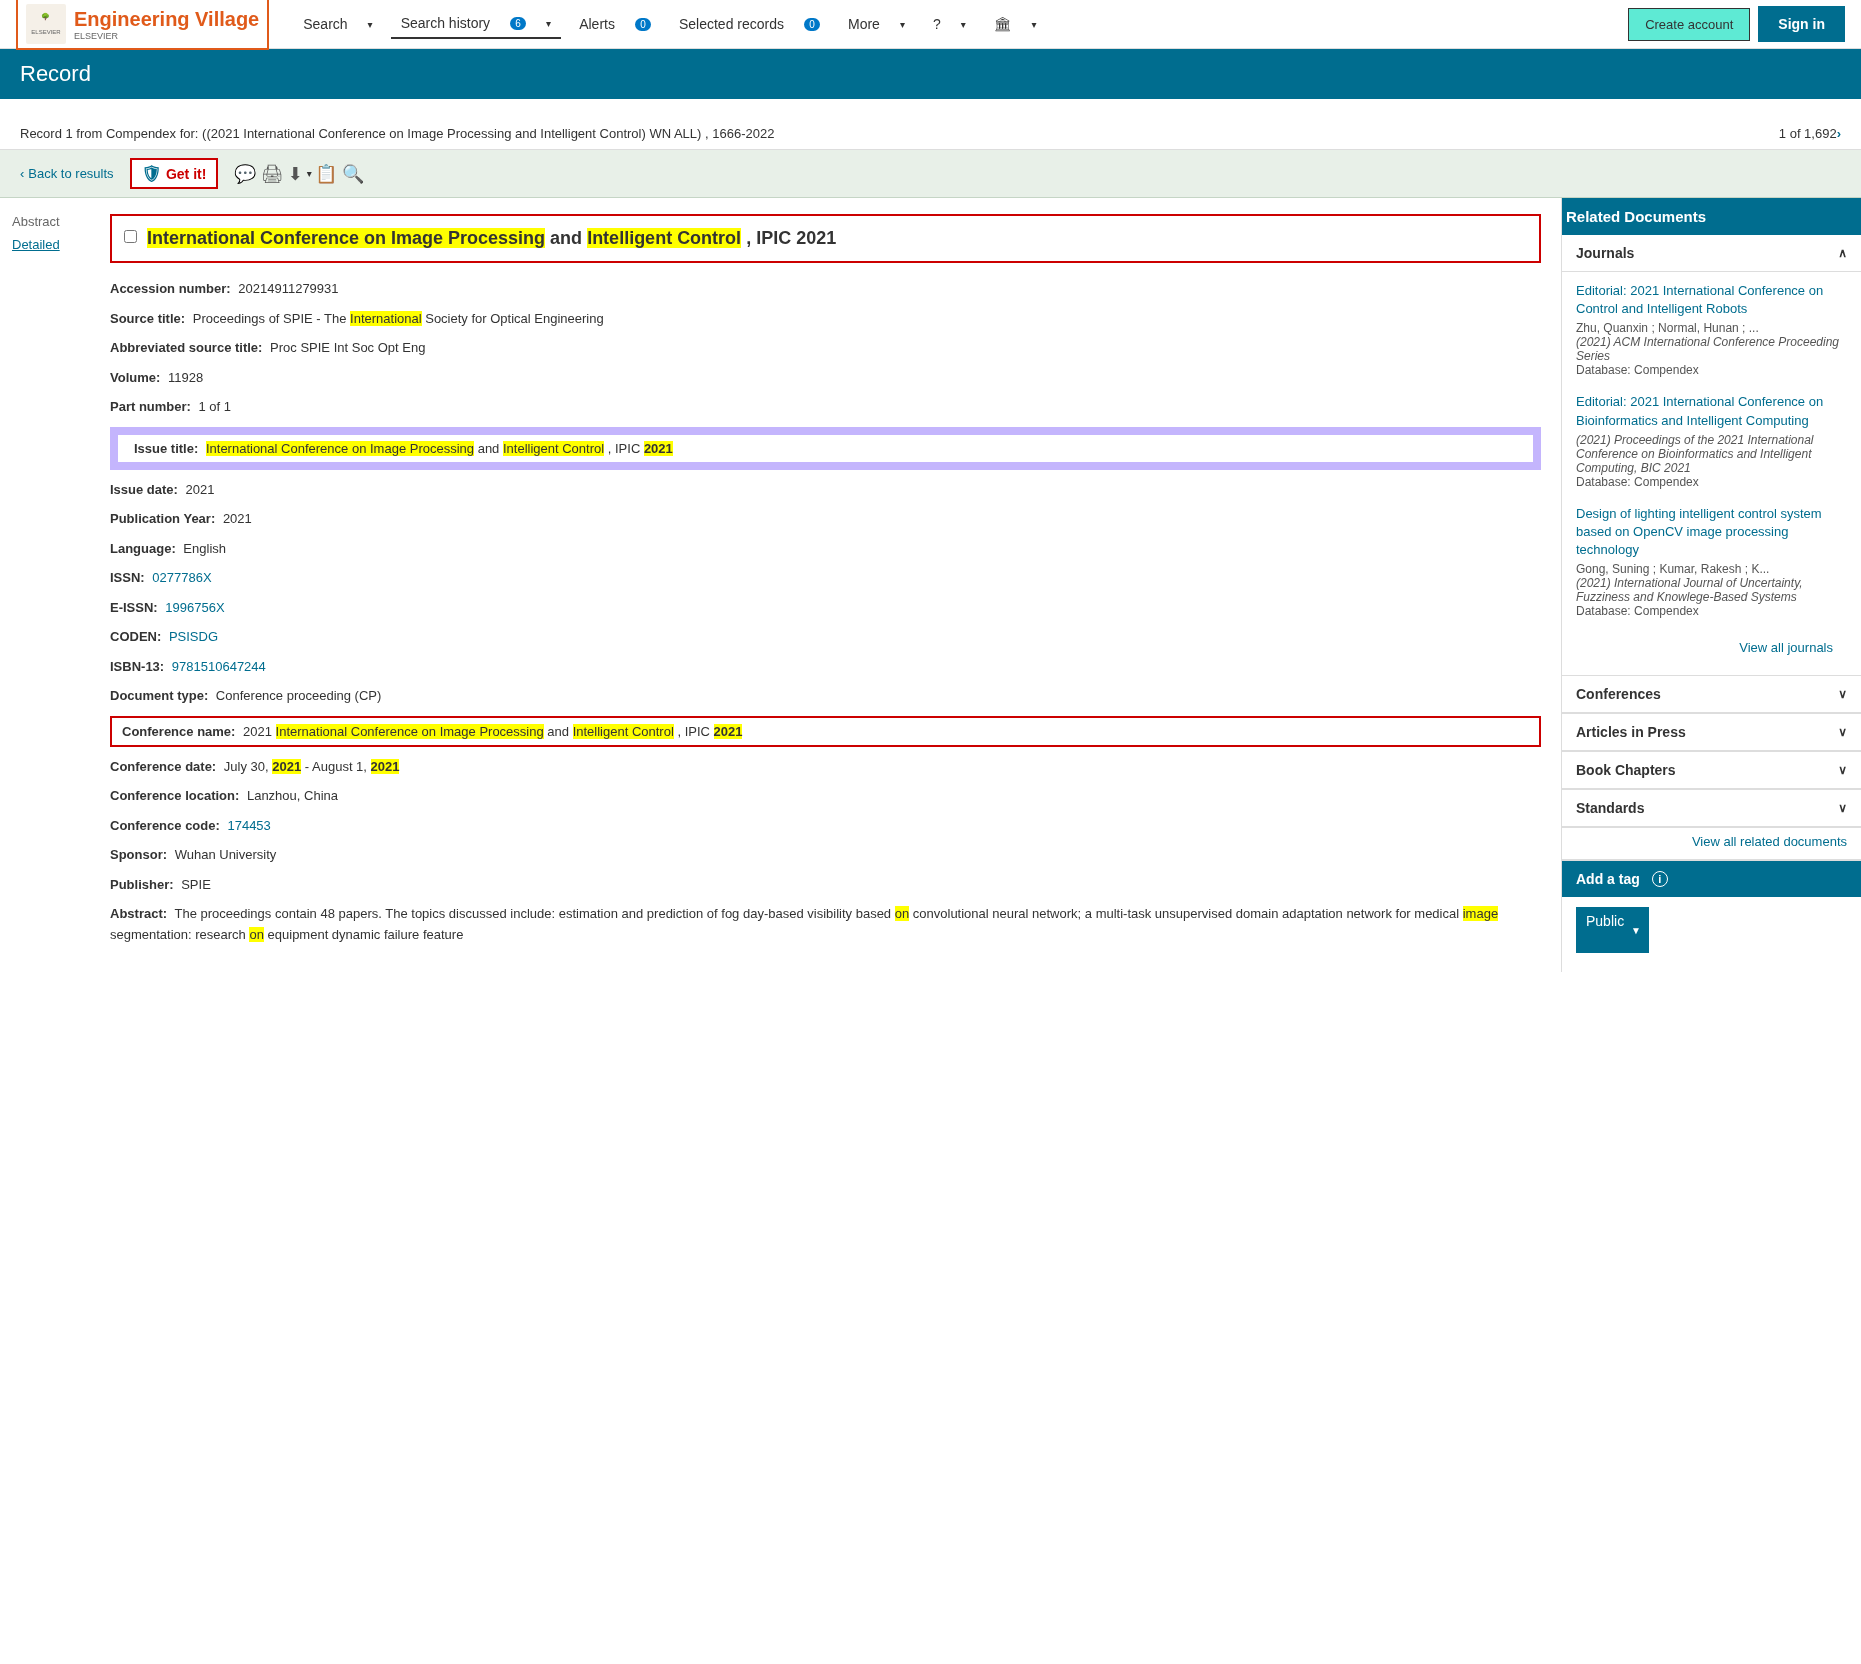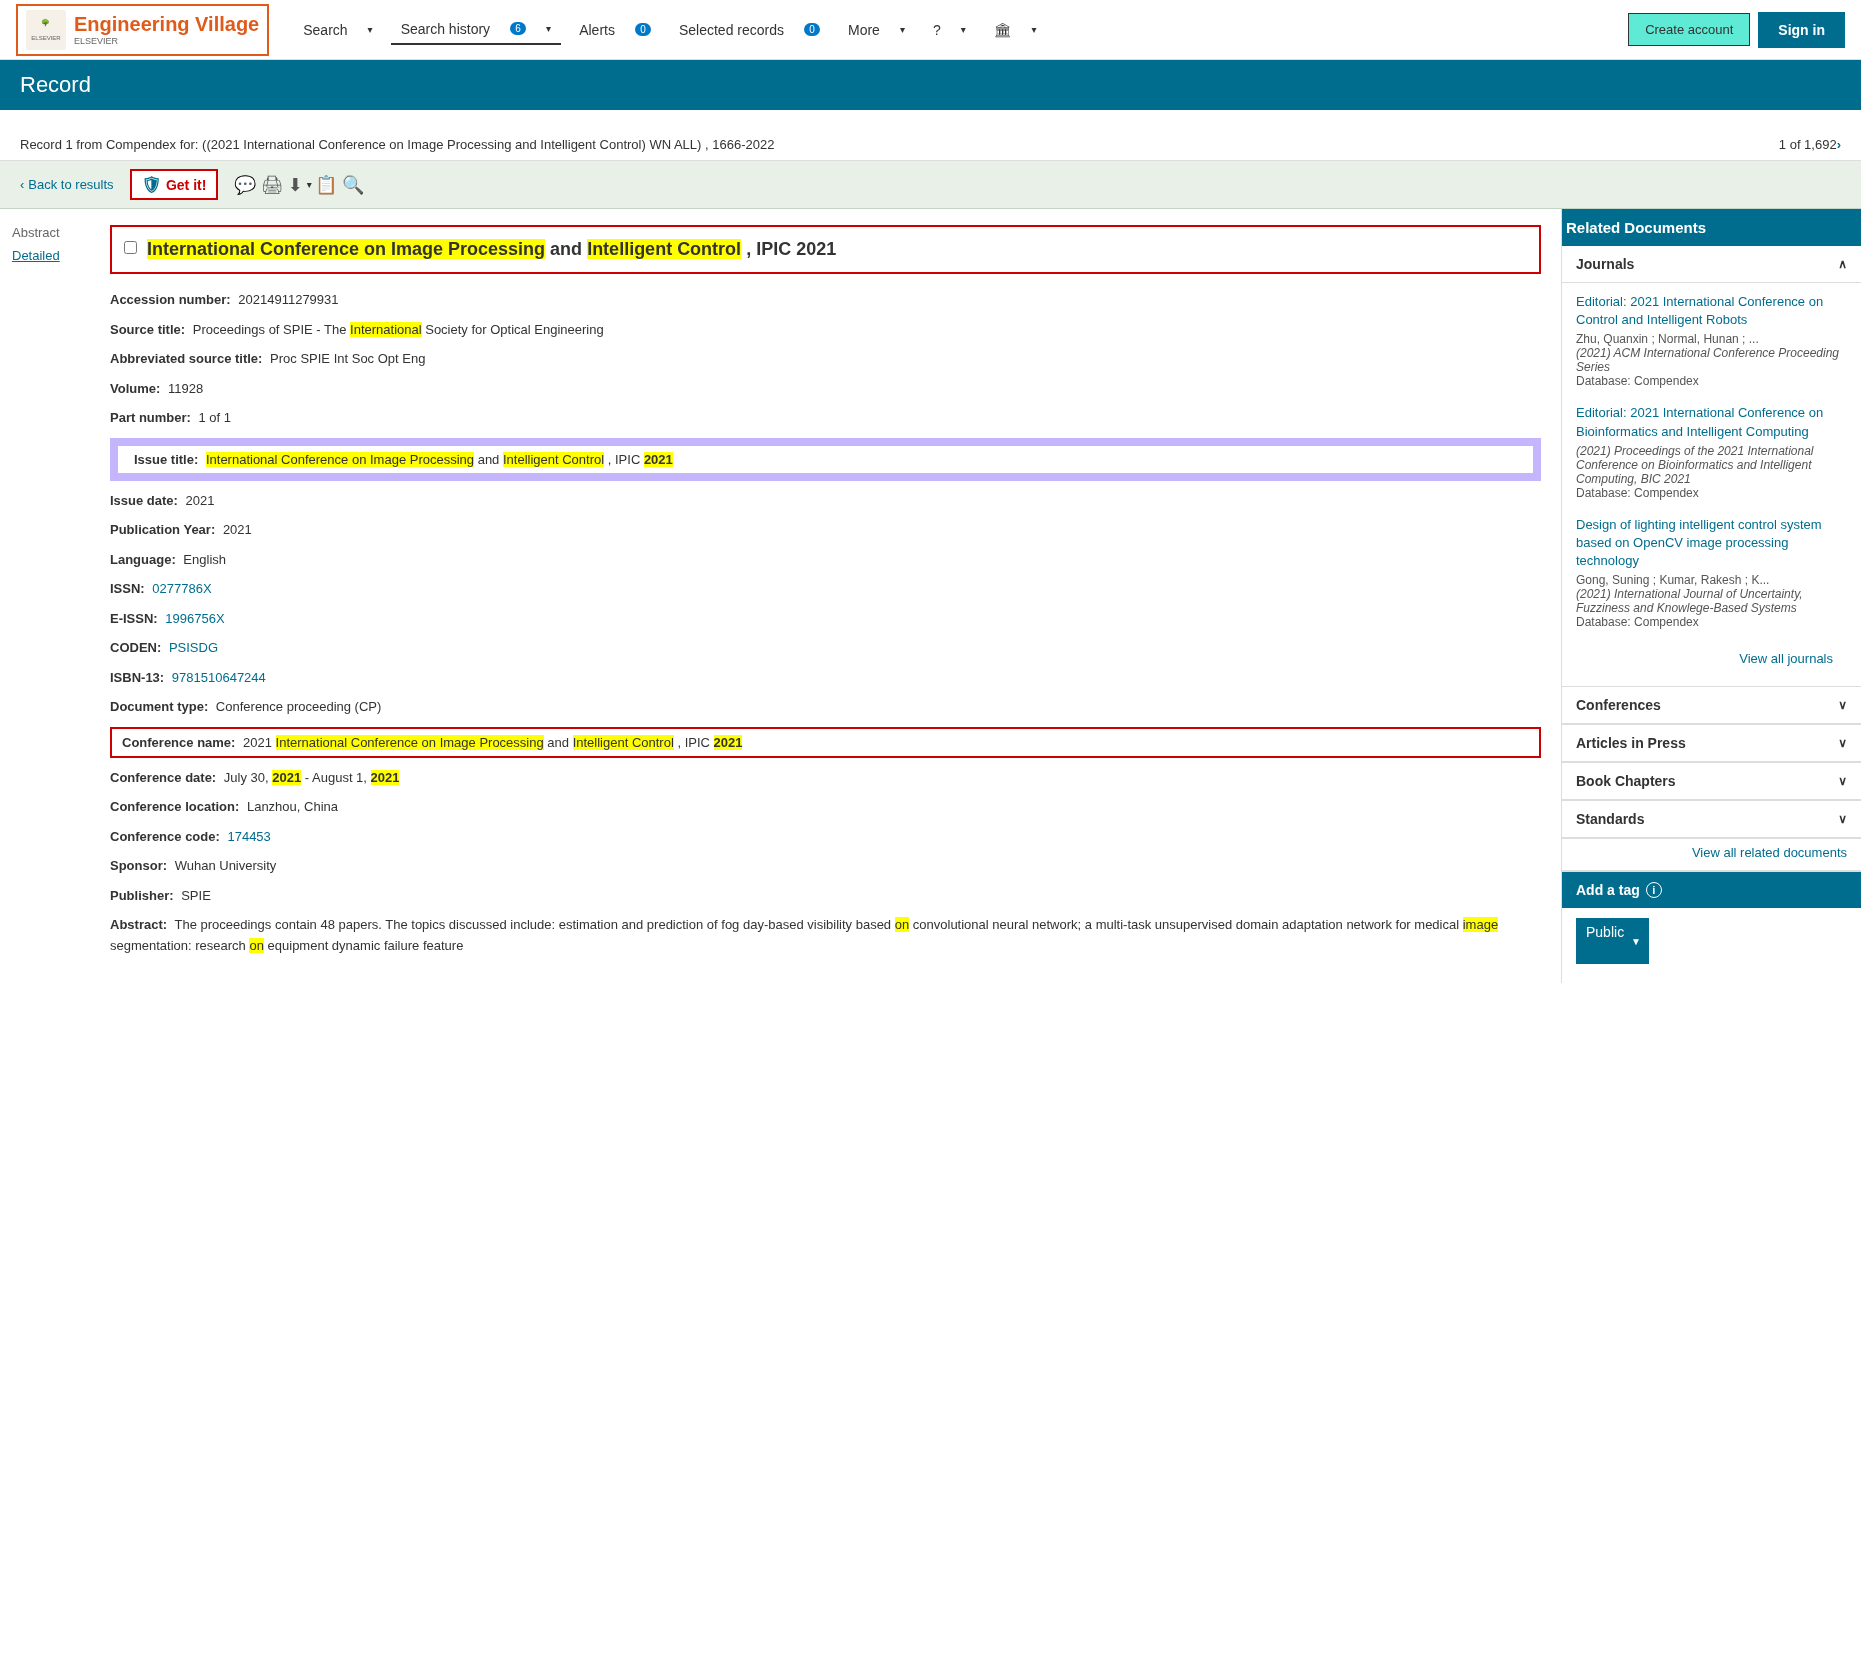--- a/index.html
+++ b/index.html
@@ -3,21 +3,21 @@
   <meta charset="utf-8">
   <style>
     * { box-sizing: border-box; margin: 0; padding: 0; }
     body { font-family: Arial, sans-serif; font-size: 14px; color: #333; background: #fff; }
 
     
     .header {
       display: flex;
       align-items: center;
       padding: 17px 16px;
-      height: 60px;
+      height: 49px;
       border-bottom: 1px solid #ddd;
       background: #fff;
     }
     .logo-area {
       display: flex;
       align-items: center;
       border: 2px solid #e05a1a;
       padding: 4px 8px;
       margin-right: 24px;
       cursor: pointer;
@@ -320,21 +320,21 @@
       border-top: 2px solid #ddd;
     }
     .add-tag-header {
       background: #006d8f;
       color: #fff;
       padding: 10px 14px;
       font-size: 14px;
       font-weight: bold;
       display: flex;
       align-items: center;
-      gap: 6px;
+      gap: 12px;
     }
     .info-icon {
       width: 16px;
       height: 16px;
       border-radius: 50%;
       border: 1px solid #fff;
       display: inline-flex;
       align-items: center;
       justify-content: center;
       font-size: 11px;

